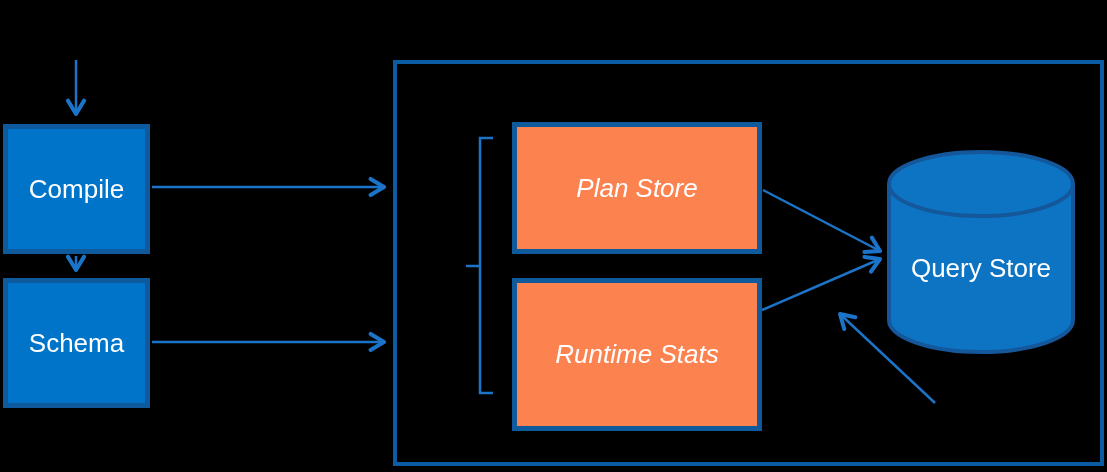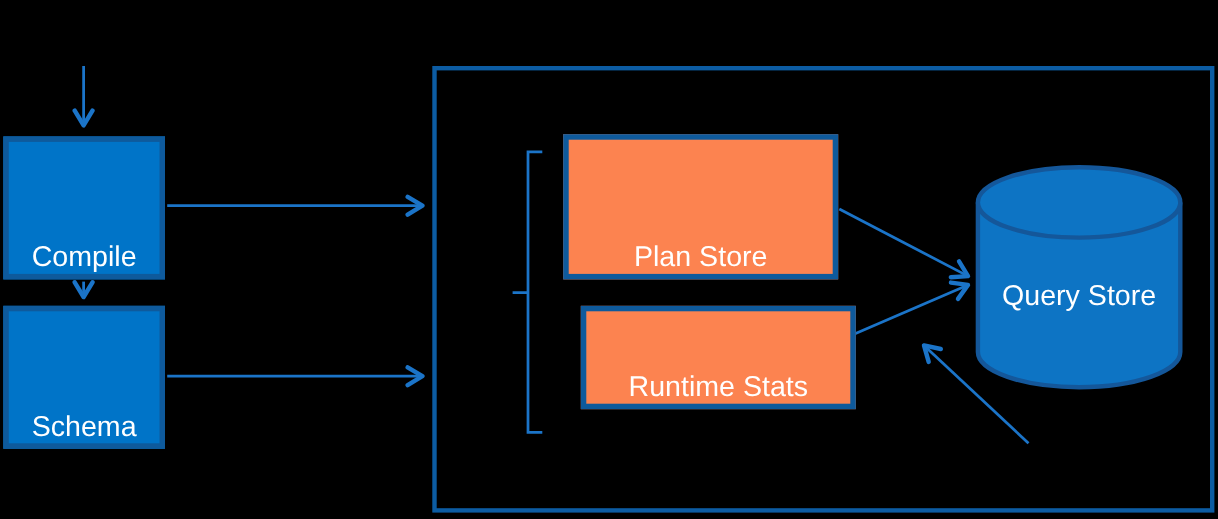--- a/index.html
+++ b/index.html
@@ -25,29 +25,29 @@
     left:393px;top:60px;width:711px;height:406px;
     border:4px solid var(--outer-border);
     z-index:1;background:transparent;
   }
   svg.overlay{position:absolute;left:0;top:0;z-index:2;}
   .connector{stroke:var(--arrow);stroke-width:2.5;fill:none;}
   .connector-head{stroke:var(--arrow);fill:none;stroke-width:1.9;stroke-linecap:round;stroke-linejoin:round;}
   .cyl{fill:var(--cylinder-fill);stroke:var(--cylinder-border);stroke-width:4;}
   .node{
     position:absolute;box-sizing:border-box;z-index:3;
-    display:flex;align-items:flex-end;justify-content:center;
+    display:flex;align-items:center;justify-content:center;
     font-size:26px;color:var(--text);text-align:center;
   }
   .node.blue{background:var(--box-fill);border:5px solid var(--box-border);}
-  .node.orange{background:var(--orange-fill);border:5px solid var(--box-border);}
+  .node.orange{background:var(--orange-fill);border:5px solid var(--box-border);font-style:italic;}
   .node-compile{left:3px;top:124px;width:147px;height:130px;}
   .node-execute{left:3px;top:278px;width:147px;height:130px;}
   .node-plan{left:512px;top:122px;width:250px;height:132px;}
-  .node-runtime{left:528px;top:278px;width:250px;height:94px;}
+  .node-runtime{left:512px;top:278px;width:250px;height:153px;}
   .cyl-label{
     position:absolute;z-index:3;left:889px;top:184px;width:184px;height:168px;
     display:flex;flex-direction:column;align-items:center;justify-content:center;
     font-size:26px;line-height:1.25;color:var(--text);text-align:center;gap:22px;
   }
 </style>
 </head>
 <body>
 
 <div class="canvas">

